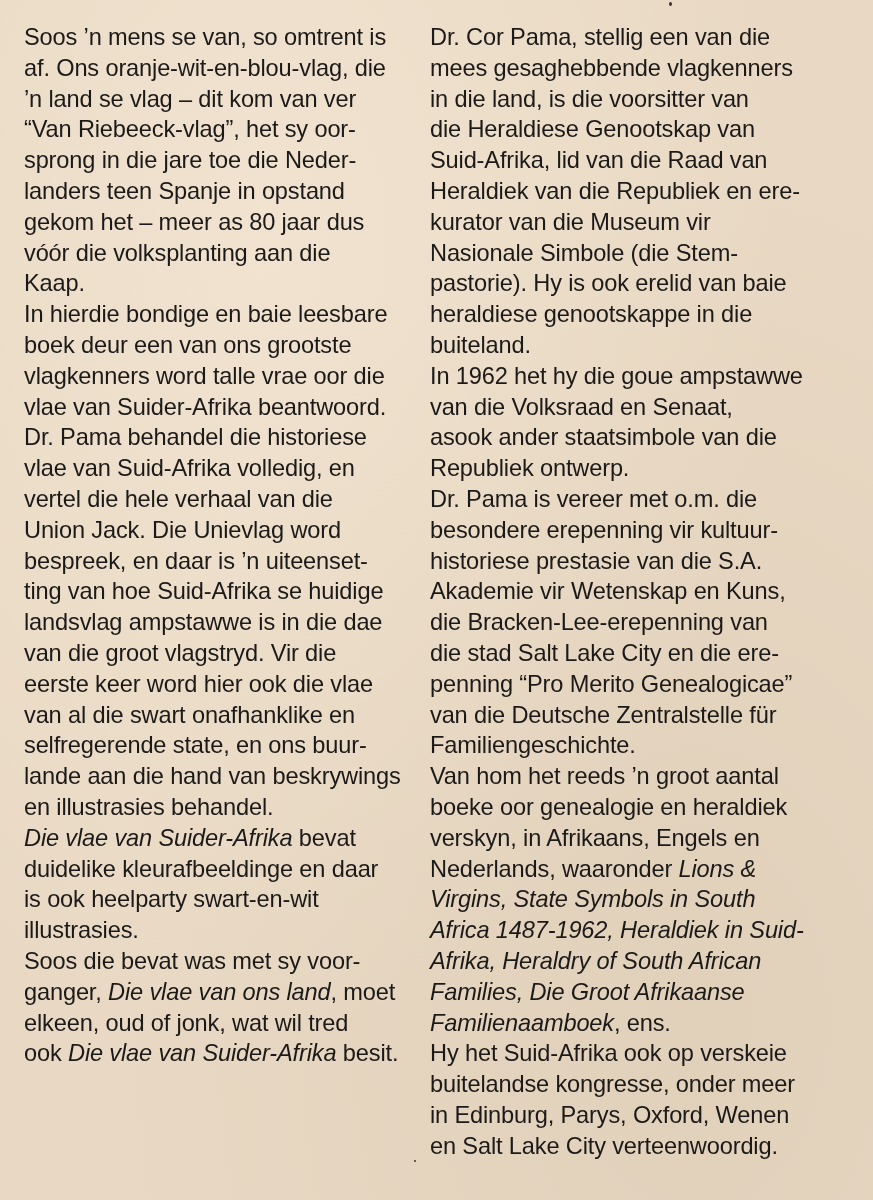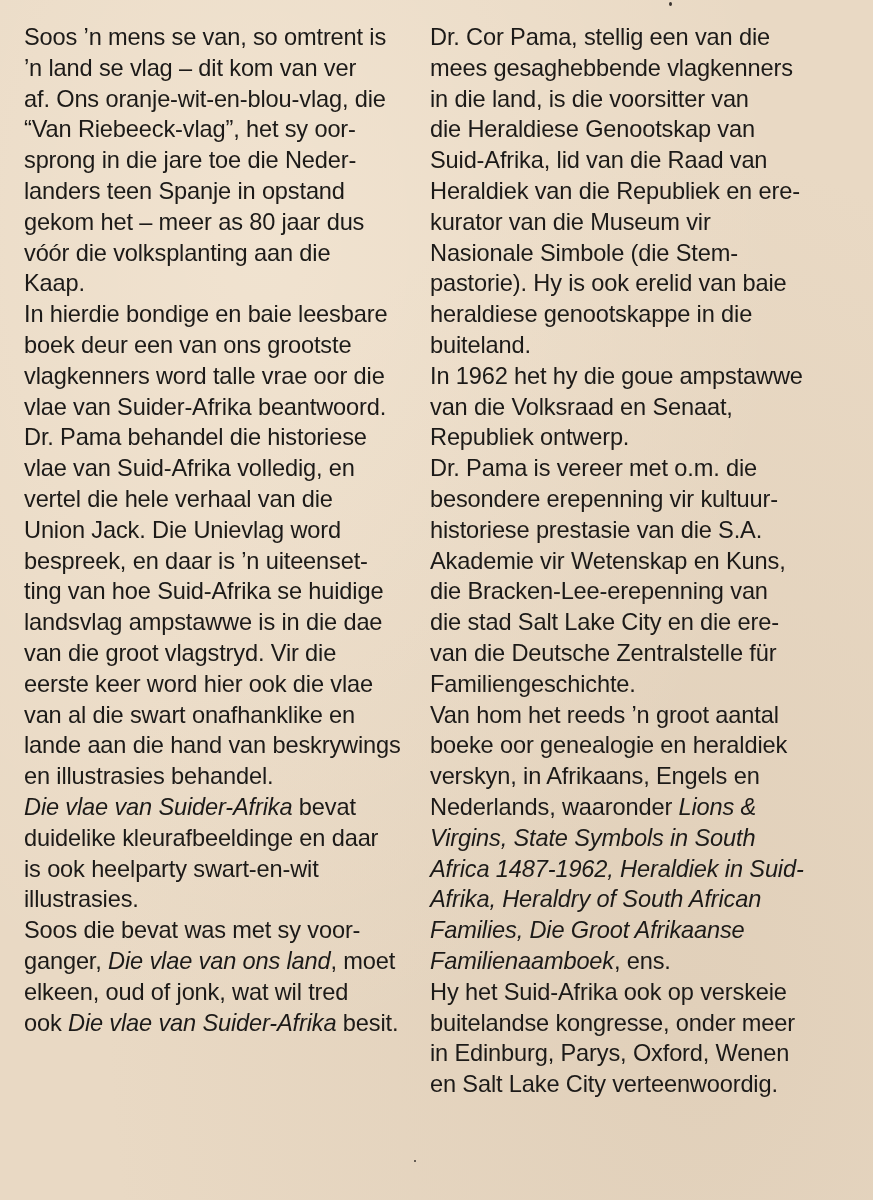--- a/index.html
+++ b/index.html
@@ -42,42 +42,43 @@
       background: #3a3430;
       border-radius: 50%;
     }
   </style>
 </head>
 <body>
 
 <div class="page">
   <div class="column col-left" id="col-left">
       <span class="line"><span>Soos ’n mens se van, so omtrent is</span></span>
+      <span class="line"><span>af. Ons oranje-wit-en-blou-vlag, die</span></span>
       <span class="line"><span>’n land se vlag  –  dit kom van ver</span></span>
-      <span class="line"><span>af. Ons oranje-wit-en-blou-vlag, die</span></span>
       <span class="line"><span>“Van Riebeeck-vlag”, het sy oor-</span></span>
       <span class="line"><span>sprong in die jare toe die Neder-</span></span>
       <span class="line"><span>landers teen Spanje in opstand</span></span>
       <span class="line"><span>gekom het  –  meer as 80 jaar dus</span></span>
       <span class="line"><span>vóór die volksplanting aan die</span></span>
       <span class="line"><span>Kaap.</span></span>
       <span class="line"><span>In hierdie bondige en baie leesbare</span></span>
       <span class="line"><span>boek deur een van ons grootste</span></span>
       <span class="line"><span>vlagkenners word talle vrae oor die</span></span>
       <span class="line"><span>vlae van Suider-Afrika beantwoord.</span></span>
       <span class="line"><span>Dr. Pama behandel die historiese</span></span>
       <span class="line"><span>vlae van Suid-Afrika volledig, en</span></span>
       <span class="line"><span>vertel die hele verhaal van die</span></span>
       <span class="line"><span>Union Jack. Die Unievlag word</span></span>
       <span class="line"><span>bespreek, en daar is ’n uiteenset-</span></span>
       <span class="line"><span>ting van hoe Suid-Afrika se huidige</span></span>
       <span class="line"><span>landsvlag ampstawwe is in die dae</span></span>
       <span class="line"><span>van die groot vlagstryd. Vir die</span></span>
       <span class="line"><span>eerste keer word hier ook die vlae</span></span>
       <span class="line"><span>van al die swart onafhanklike en</span></span>
+      <span class="line"><span>selfregerende state, en ons buur-</span></span>
       <span class="line"><span>lande aan die hand van beskrywings</span></span>
       <span class="line"><span>en illustrasies behandel.</span></span>
       <span class="line"><i>Die vlae van Suider-Afrika</i><span> bevat</span></span>
       <span class="line"><span>duidelike kleurafbeeldinge en daar</span></span>
       <span class="line"><span>is ook heelparty swart-en-wit</span></span>
       <span class="line"><span>illustrasies.</span></span>
       <span class="line"><span>Soos die bevat was met sy voor-</span></span>
       <span class="line"><span>ganger, </span><i>Die vlae van ons land</i><span>, moet</span></span>
       <span class="line"><span>elkeen, oud of jonk, wat wil tred</span></span>
       <span class="line"><span>ook </span><i>Die vlae van Suider-Afrika</i><span> besit.</span></span>
@@ -89,27 +90,29 @@
       <span class="line"><span>die Heraldiese Genootskap van</span></span>
       <span class="line"><span>Suid-Afrika, lid van die Raad van</span></span>
       <span class="line"><span>Heraldiek van die Republiek en ere-</span></span>
       <span class="line"><span>kurator van die Museum vir</span></span>
       <span class="line"><span>Nasionale Simbole (die Stem-</span></span>
       <span class="line"><span>pastorie). Hy is ook erelid van baie</span></span>
       <span class="line"><span>heraldiese genootskappe in die</span></span>
       <span class="line"><span>buiteland.</span></span>
       <span class="line"><span>In 1962 het hy die goue ampstawwe</span></span>
       <span class="line"><span>van die Volksraad en Senaat,</span></span>
+      <span class="line"><span>asook ander staatsimbole van die</span></span>
       <span class="line"><span>Republiek ontwerp.</span></span>
       <span class="line"><span>Dr. Pama is vereer met o.m. die</span></span>
       <span class="line"><span>besondere erepenning vir kultuur-</span></span>
       <span class="line"><span>historiese prestasie van die S.A.</span></span>
       <span class="line"><span>Akademie vir Wetenskap en Kuns,</span></span>
       <span class="line"><span>die Bracken-Lee-erepenning van</span></span>
       <span class="line"><span>die stad Salt Lake City en die ere-</span></span>
+      <span class="line"><span>penning “Pro Merito Genealogicae”</span></span>
       <span class="line"><span>van die Deutsche Zentralstelle für</span></span>
       <span class="line"><span>Familiengeschichte.</span></span>
       <span class="line"><span>Van hom het reeds ’n groot aantal</span></span>
       <span class="line"><span>boeke oor genealogie en heraldiek</span></span>
       <span class="line"><span>verskyn, in Afrikaans, Engels en</span></span>
       <span class="line"><span>Nederlands, waaronder </span><i>Lions &amp;</i></span>
       <span class="line"><i>Virgins, State Symbols in South</i></span>
       <span class="line"><i>Africa 1487-1962, Heraldiek in Suid-</i></span>
       <span class="line"><i>Afrika, Heraldry of South African</i></span>
       <span class="line"><i>Families, Die Groot Afrikaanse</i></span>

